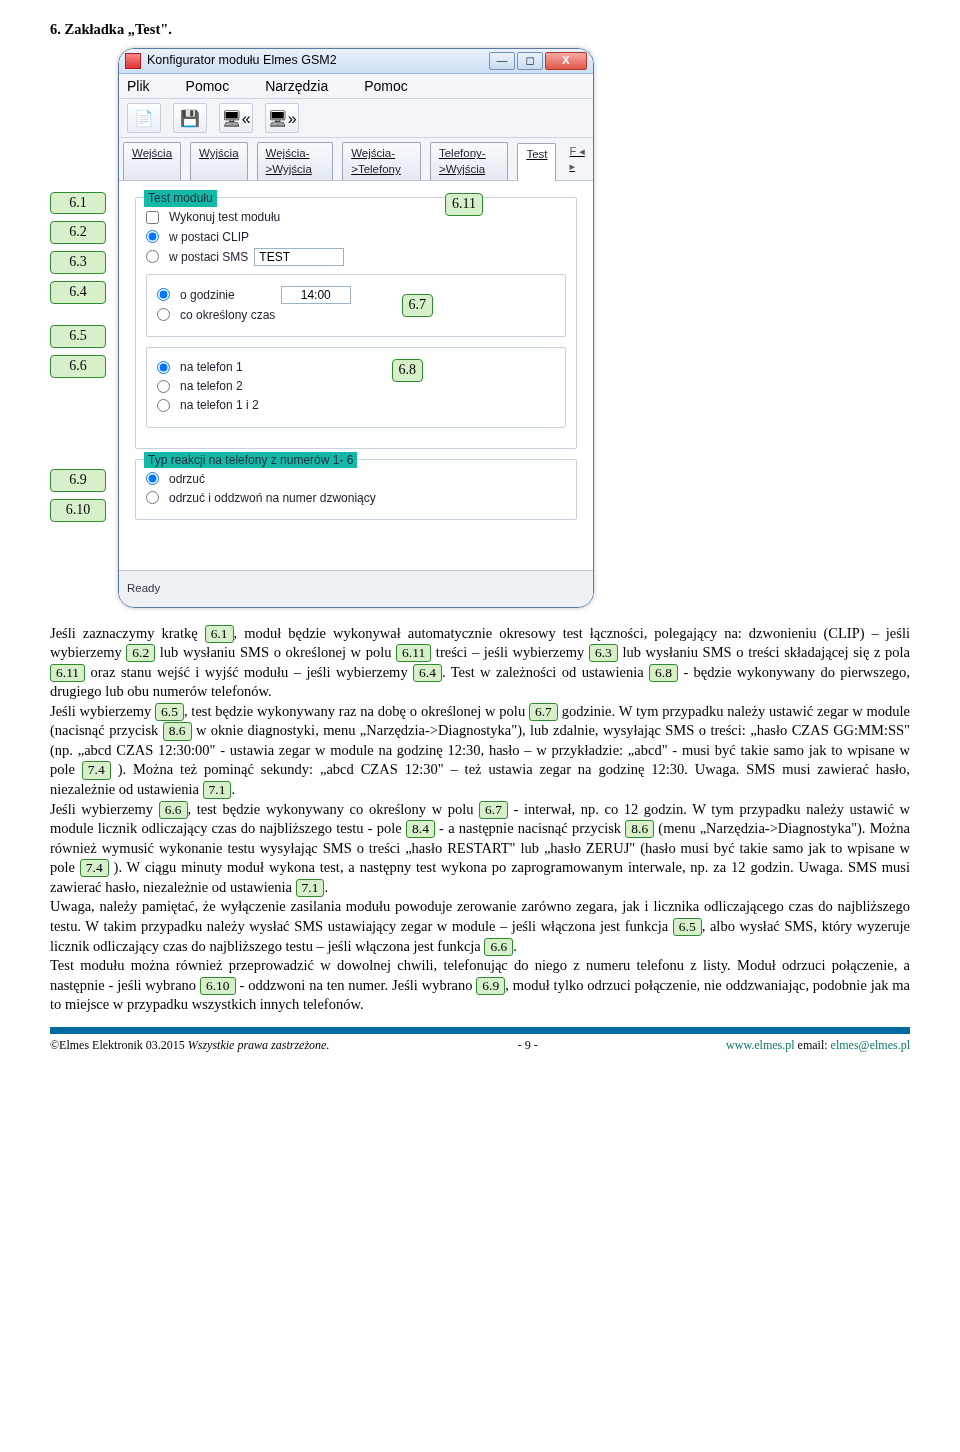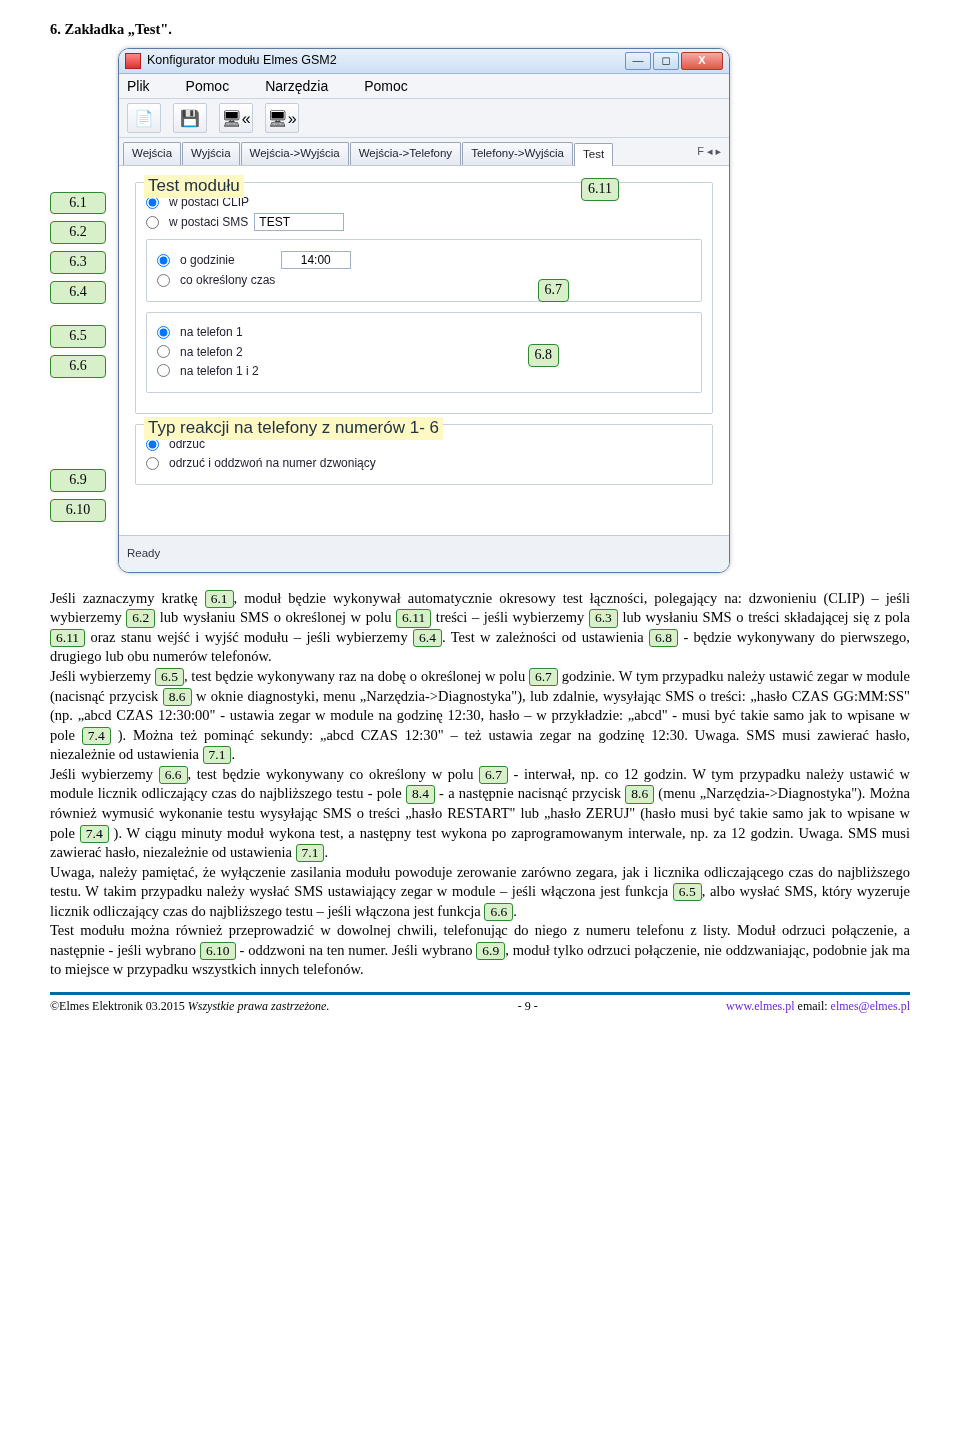--- a/index.html
+++ b/index.html
@@ -36,24 +36,24 @@
     padding: 1px 6px;
     font-family: "Times New Roman", serif;
     font-size: 14px;
     text-align: center;
     white-space: nowrap;
   }
   .left-col .co { margin-bottom: 3px; }
 
   
   .app-window {
-    width: 612px;
+    width: 476px;
     font-family: "Segoe UI", Tahoma, sans-serif;
     border: 1px solid #5a7aa4;
-    border-radius: 11px;
+    border-radius: 16px;
     overflow: hidden;
     box-shadow: 0 0 4px rgba(0,0,0,0.25);
     position: relative;
   }
   .titlebar {
     background: linear-gradient(#e9f1fb, #cddff3);
     display: flex; align-items: center;
     padding: 3px 6px;
     border-bottom: 1px solid #9cb6d6;
     font-size: 12.5px;
@@ -96,23 +96,24 @@
     border: 1px solid #c4cedc;
     border-radius: 2px;
     background: linear-gradient(#fff,#e9edf3);
     display:flex;align-items:center;justify-content:center;
     font-size: 16px;
   }
   .tabs {
     background: #f2f4f8;
     display: flex;
     padding: 4px 4px 0 4px;
-    gap: 0;
+    gap: 8px;
     font-size: 11.5px;
     border-bottom: 1px solid #c0c8d4;
+    text-decoration: underline;
   }
   .tab {
     padding: 3px 8px;
     border: 1px solid #9aa7ba;
     border-bottom: none;
     background: linear-gradient(#f8fafd,#e4e9f1);
     border-radius: 2px 2px 0 0;
     margin-right: 1px;
     color: #223;
   }
@@ -136,23 +137,23 @@
   .group {
     border: 1px solid #c8d0dc;
     border-radius: 2px;
     padding: 8px 10px 10px 10px;
     margin: 6px 0 10px 0;
     position: relative;
   }
   .group > .legend {
     position: absolute;
     top: -8px; left: 8px;
-    background: #fef9c3;
+    background: #14b8a6;
     padding: 0 4px;
-    font-size: 17px;
+    font-size: 12px;
     color: #234;
   }
   .row { display:flex; align-items:center; gap:6px; margin: 3px 0; color:#223; }
   .row input[type="checkbox"], .row input[type="radio"] { margin-right: 4px; }
   .txt {
     border: 1px solid #9fb1c8;
     background: #fff;
     padding: 1px 4px;
     font-size: 12px;
     height: 18px;
@@ -173,28 +174,28 @@
     display: inline-block;
     background: #d7f0c9;
     border: 1px solid #2f8a2f;
     border-radius: 3px;
     padding: 0 5px;
     font-size: 13.5px;
     line-height: 1.2;
   }
 
   .footer {
-    border-top: 3px solid #0369a1;
+    border-top: 7px solid #0369a1;
     margin-top: 12px;
     padding-top: 3px;
     font-size: 12px;
     display: flex;
     justify-content: space-between;
   }
-  .footer a { color: #6d28d9; text-decoration: none; }
+  .footer a { color: #0f766e; text-decoration: none; }
 </style>
 </head>
 <body>
 
 <div class="section-head">6.  Zakładka „Test".</div>
 
 <div class="stage">
 
   <div class="left-col">
     <span class="co">6.1</span>
@@ -238,20 +239,24 @@
       <div class="tab">Wejścia-&gt;Telefony</div>
       <div class="tab">Telefony-&gt;Wyjścia</div>
       <div class="tab active">Test</div>
       <div class="tab-nav">F   ◂ ▸</div>
     </div>
 
     <div class="pane">
       <div class="group">
         <span class="legend">Test modułu</span>
         <div class="row">
+          <input type="checkbox" style="">
+          <span>Wykonuj test modułu</span>
+        </div>
+        <div class="row">
           <input type="radio" checked="" style="">
           <span>w postaci CLIP</span>
         </div>
         <div class="row">
           <input type="radio" style="">
           <span>w postaci SMS</span>
           <input class="txt" style="width: 90px;" value="TEST">
         </div>
 
         <div class="group" style="margin-top:8px">

